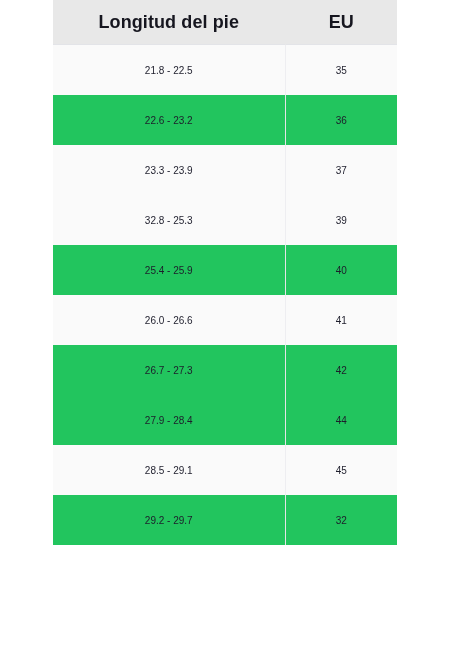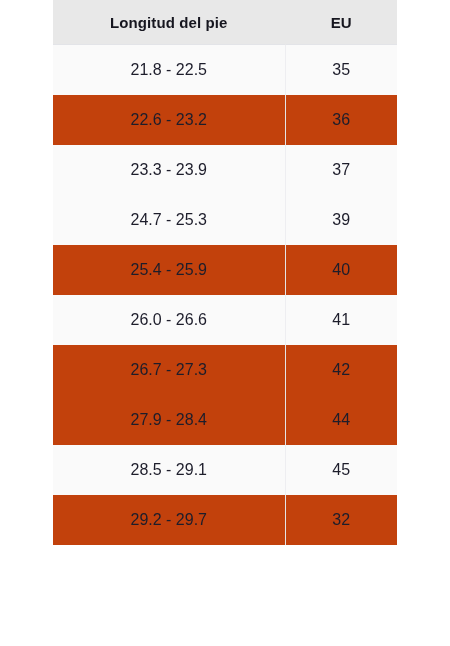--- a/index.html
+++ b/index.html
@@ -46,39 +46,39 @@
     border: none;
   }
 
   
   .size-table thead tr {
     background: #e8e8e8;
     height: 44px;
   }
   .size-table thead th {
     height: 44px;
-    font-size: 15px;
+    font-size: 18px;
     font-weight: bold;
     letter-spacing: 0.1px;
     color: #16161f;
   }
   .size-table thead th.th-len {
     border-right: 1px solid #e8e8e8;
   }
 
   
   .size-table tbody tr {
     height: 50px;
   }
   .size-table tbody tr.row-light { background: #fafafa; }
-  .size-table tbody tr.row-dark  { background: #c2410c; }
+  .size-table tbody tr.row-dark  { background: #22c55e; }
 
   .size-table tbody td {
     height: 50px;
-    font-size: 16px;
+    font-size: 10px;
     font-weight: normal;
     color: #1d1d2b;
   }
 
   
   .size-table tbody td.cell-len {
     border-right: 1px solid #eeeef1;
   }
   .size-table tbody tr.row-dark td.cell-len {
     border-right-color: #e4e4e6;
@@ -115,21 +115,21 @@
         </tr>
         <tr class="row-dark">
           <td class="cell-len">22.6 - 23.2</td>
           <td class="cell-eu">36</td>
         </tr>
         <tr class="row-light">
           <td class="cell-len">23.3 - 23.9</td>
           <td class="cell-eu">37</td>
         </tr>
         <tr class="row-light">
-          <td class="cell-len">24.7 - 25.3</td>
+          <td class="cell-len">32.8 - 25.3</td>
           <td class="cell-eu">39</td>
         </tr>
         <tr class="row-dark">
           <td class="cell-len">25.4 - 25.9</td>
           <td class="cell-eu">40</td>
         </tr>
         <tr class="row-light">
           <td class="cell-len">26.0 - 26.6</td>
           <td class="cell-eu">41</td>
         </tr>

